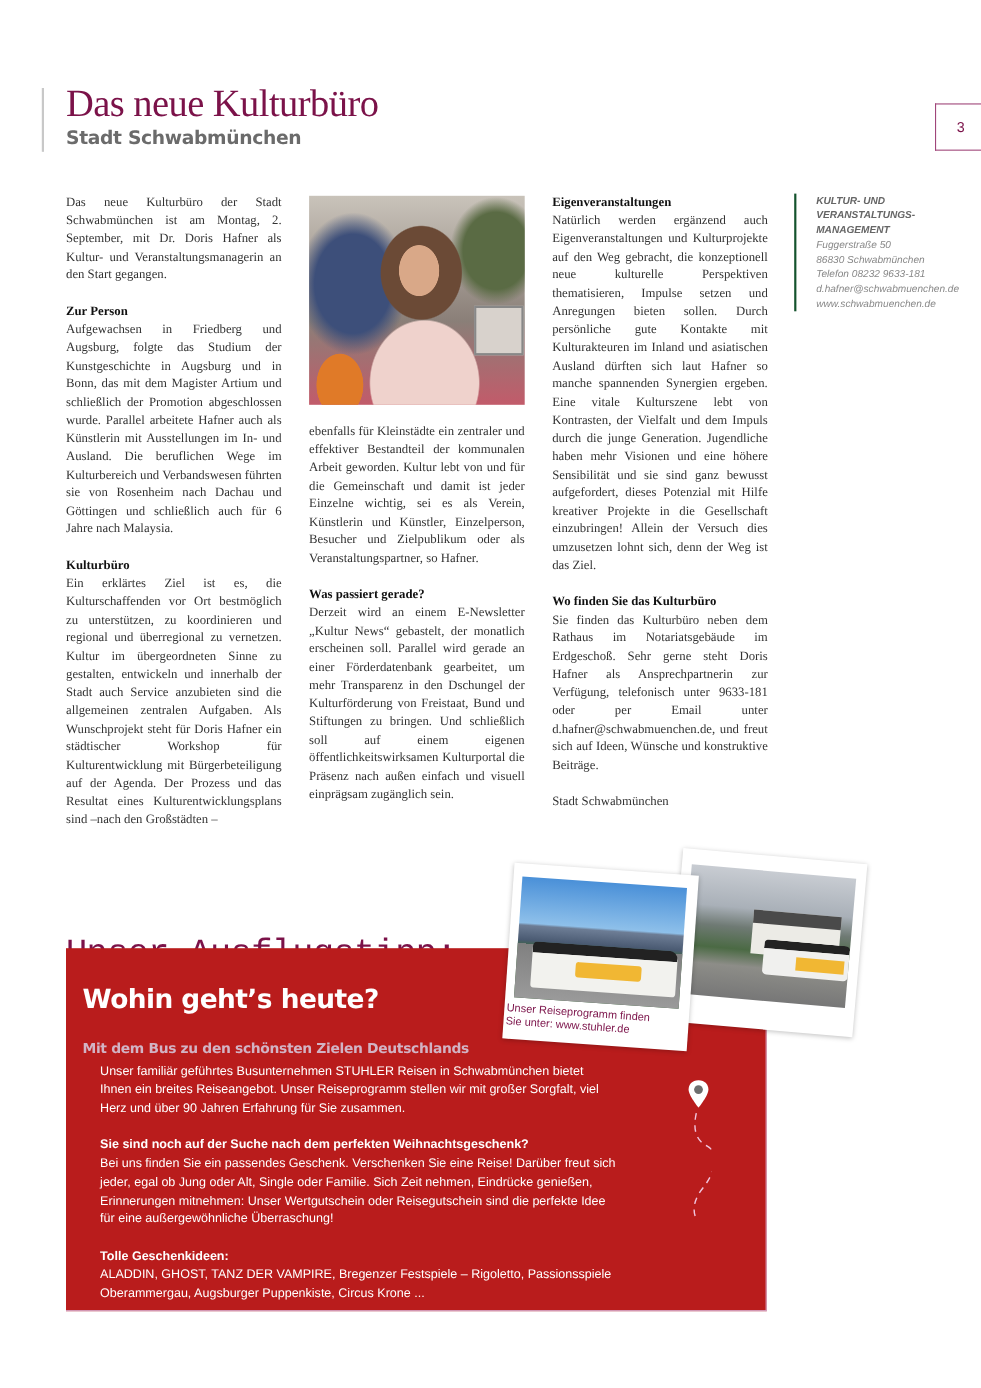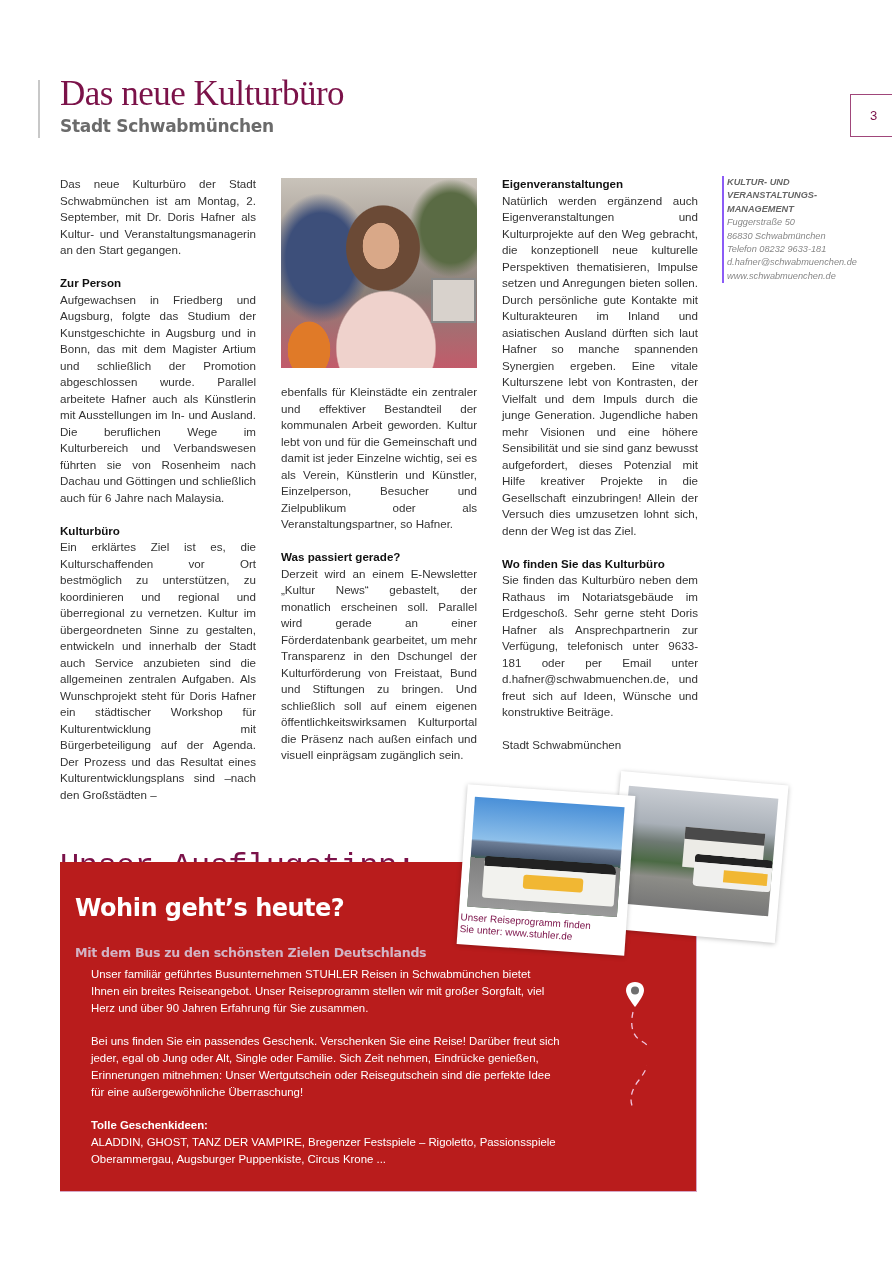--- a/index.html
+++ b/index.html
@@ -5,41 +5,41 @@
   * { box-sizing: border-box; margin: 0; padding: 0; }
   html, body { width: 892px; height: 1262px; background: #ffffff; overflow: hidden; }
   body { position: relative; font-family: "Liberation Sans", sans-serif; color: #333333; }
 
   .title-block { position: absolute; left: 38px; top: 80px; border-left: 2px solid #c8c8c8; padding-left: 20px; height: 58px; }
   .title { font-family: Liberation Serif, serif; font-size: 35px; color: #7b1249; line-height: 32px; font-weight: normal; letter-spacing: -0.5px; margin-top: -2px; }
   .subtitle { font-family: "DejaVu Sans", sans-serif; font-weight: bold; font-size: 17px; color: #6b6b6b; margin-top: 6px; letter-spacing: -0.3px; }
 
   .page-num { position: absolute; left: 850px; top: 94px; width: 46px; height: 43px; border: 1px solid #a0467a; border-right: none; font-size: 13px; color: #7b1249; text-align: center; line-height: 42px; }
 
-  .col { position: absolute; width: 196px; font-size: 11.6px; line-height: 16.5px; color: #333; text-align: justify; }
+  .col { position: absolute; width: 196px; font-size: 11.6px; line-height: 16.5px; color: #333; text-align: justify; font-family: Liberation Serif, serif; }
   .col p { margin: 0; }
   .col .gap { height: 16.5px; }
   .col h3 { font-size: 11.6px; font-weight: bold; color: #111; line-height: 16.5px; }
   .col1 { left: 60px; top: 176px; }
   .col2 { left: 281px; top: 384px; }
   .col3 { left: 502px; top: 176px; }
 
   .photo { position: absolute; left: 281px; top: 178px; width: 196px; height: 190px; overflow: hidden;
     background:
       radial-gradient(ellipse 30px 38px at 100px 68px, #d9a888 60%, transparent 62%),
       radial-gradient(ellipse 52px 60px at 102px 70px, #6b4a36 70%, transparent 72%),
       radial-gradient(ellipse 70px 80px at 105px 170px, #efd2cc 70%, transparent 72%),
       radial-gradient(ellipse 30px 40px at 28px 172px, #e07a28 70%, transparent 72%),
       radial-gradient(ellipse 60px 70px at 170px 50px, #5a6b44 50%, transparent 70%),
       radial-gradient(ellipse 70px 90px at 40px 80px, #3d4f7a 50%, transparent 72%),
       linear-gradient(180deg, #c9c3ba 0%, #8a7f78 60%, #c25b6a 100%);
   }
   .photo .frame { position: absolute; left: 150px; top: 100px; width: 45px; height: 45px; background: #d8d2cc; border: 2px solid #888; }
 
-  .sidebar { position: absolute; left: 722px; top: 176px; border-left: 2px solid #8b5cf6; padding-left: 3px; font-style: italic; font-size: 9.2px; line-height: 13.4px; color: #888888; }
+  .sidebar { position: absolute; left: 722px; top: 176px; border-left: 2px solid #14532d; padding-left: 18px; font-style: italic; font-size: 9.2px; line-height: 13.4px; color: #888888; }
   .sidebar .strong { font-weight: bold; color: #666; }
 
   .section2-title { position: absolute; left: 60px; top: 848px; font-family: Liberation Mono, monospace; font-size: 32px; color: #7b1249; letter-spacing: -0.5px; }
 
   .promo { position: absolute; left: 60px; top: 862px; width: 637px; height: 330px; background: #b91c1c; border-bottom: 1px solid #d6a6c6; border-right: 1px solid #d6a6c6; }
   .promo .h { position: absolute; left: 15px; top: 32px; font-family: "DejaVu Sans", sans-serif; font-weight: bold; font-size: 24px; color: #ffffff; letter-spacing: -0.5px; }
   .promo .sub { position: absolute; left: 15px; top: 83px; font-family: "DejaVu Sans", sans-serif; font-weight: bold; font-size: 12.6px; color: #d2b3c4; letter-spacing: -0.3px; }
   .promo .body { position: absolute; left: 31px; top: 104px; width: 470px; font-size: 11.4px; line-height: 16.8px; color: #ffffff; }
   .promo .body .b { font-weight: bold; }
   .promo .body .gap { height: 16.8px; }
@@ -118,20 +118,21 @@
 </div>
 
 <div class="section2-title">Unser Ausflugstipp:</div>
 
 <div class="promo">
   <div class="h">Wohin geht’s heute?</div>
   <div class="sub">Mit dem Bus zu den schönsten Zielen Deutschlands</div>
   <div class="body">
     <p>Unser familiär geführtes Busunternehmen STUHLER Reisen in Schwabmünchen bietet Ihnen ein breites Reiseangebot. Unser Reiseprogramm stellen wir mit großer Sorgfalt, viel Herz und über 90 Jahren Erfahrung für Sie zusammen.</p>
     <div class="gap"></div>
+    <p class="b">Sie sind noch auf der Suche nach dem perfekten Weihnachtsgeschenk?</p>
     <p>Bei uns finden Sie ein passendes Geschenk. Verschenken Sie eine Reise! Darüber freut sich jeder, egal ob Jung oder Alt, Single oder Familie. Sich Zeit nehmen, Eindrücke genießen, Erinnerungen mitnehmen: Unser Wertgutschein oder Reisegutschein sind die perfekte Idee für eine außergewöhnliche Überraschung!</p>
     <div class="gap"></div>
     <p class="b">Tolle Geschenkideen:</p>
     <p>ALADDIN, GHOST, TANZ DER VAMPIRE, Bregenzer Festspiele – Rigoletto, Passionsspiele Oberammergau, Augsburger Puppenkiste, Circus Krone ...</p>
   </div>
   <svg class="pin" viewBox="0 0 24 160" width="24" height="160">
     <path d="M12 2 C6 2 3 6 3 10.5 C3 16 12 27 12 27 C12 27 21 16 21 10.5 C21 6 18 2 12 2 Z" fill="#ffffff"></path>
     <circle cx="12" cy="10.5" r="4" fill="#6e6e6e"></circle>
     <path d="M10 32 C6 50 12 58 20 62 C34 70 24 90 16 100 C8 110 6 120 10 128" fill="none" stroke="#f0c4dc" stroke-width="1.3" stroke-dasharray="6 5"></path>
   </svg>

